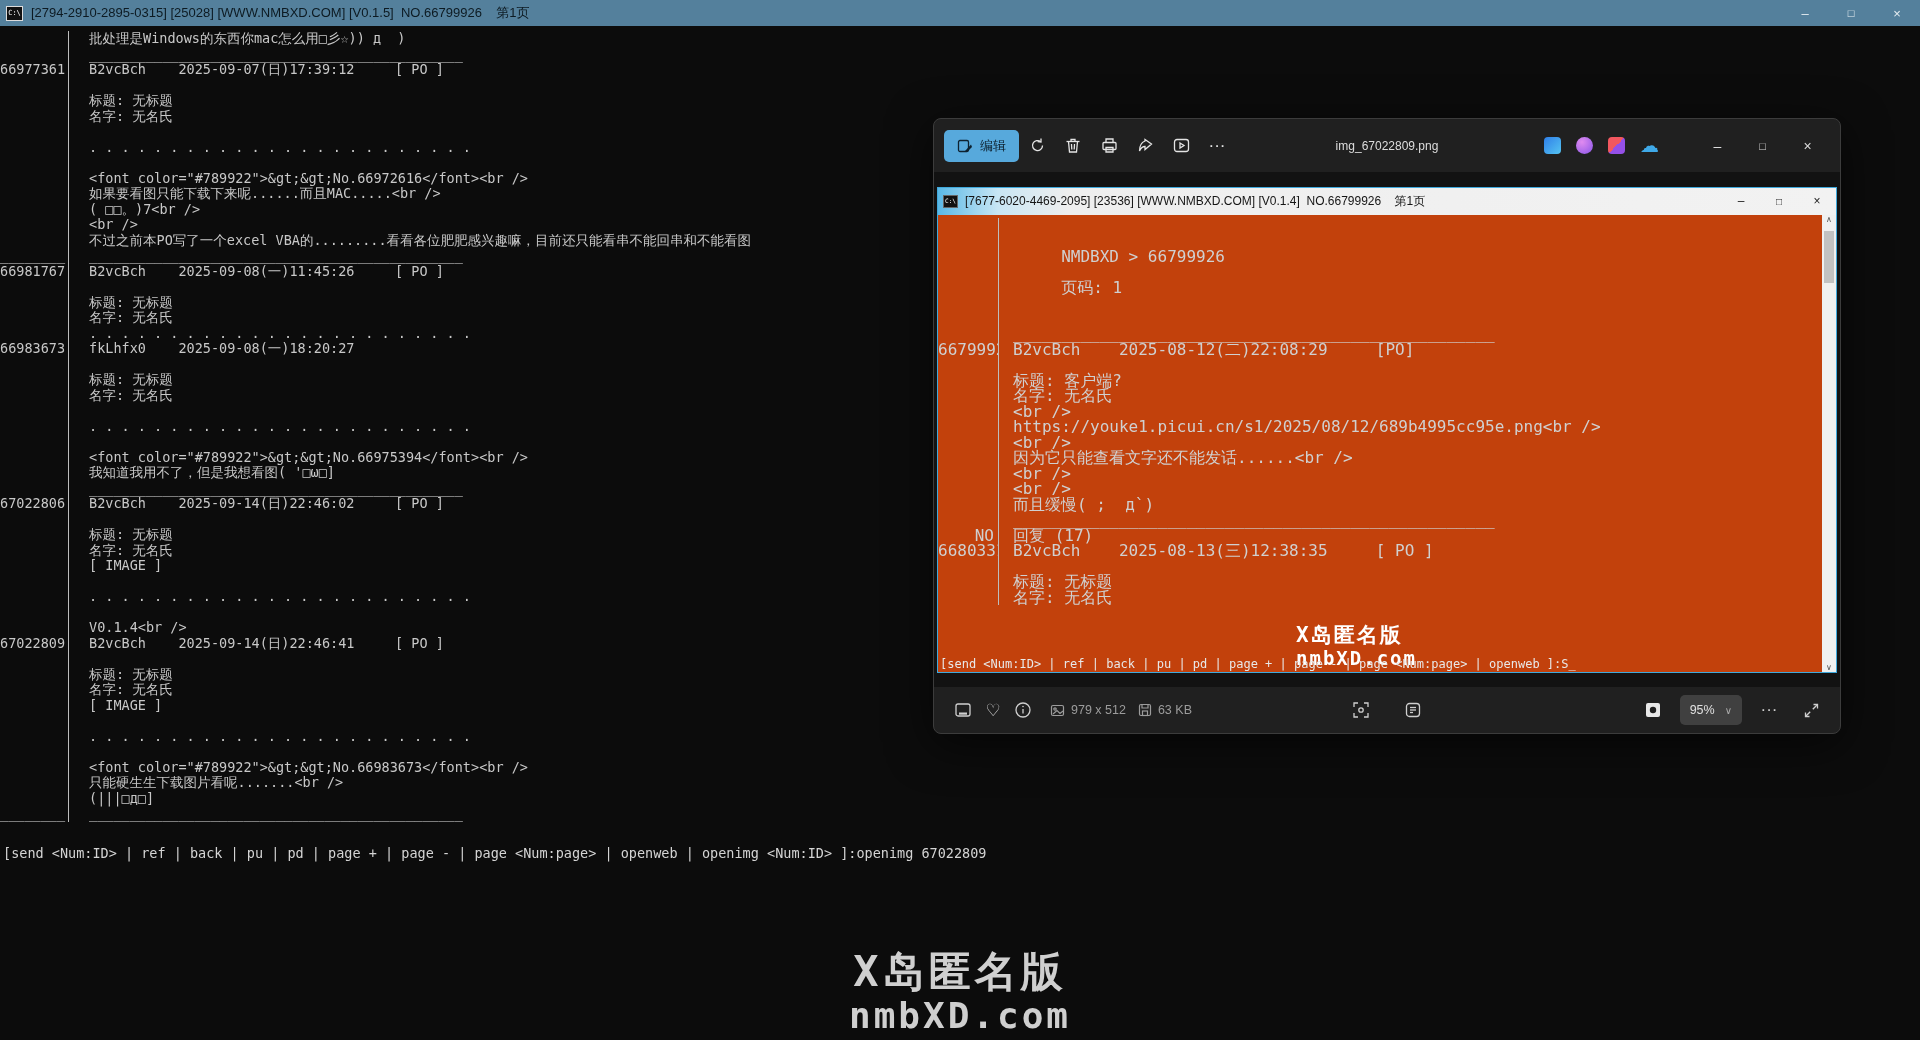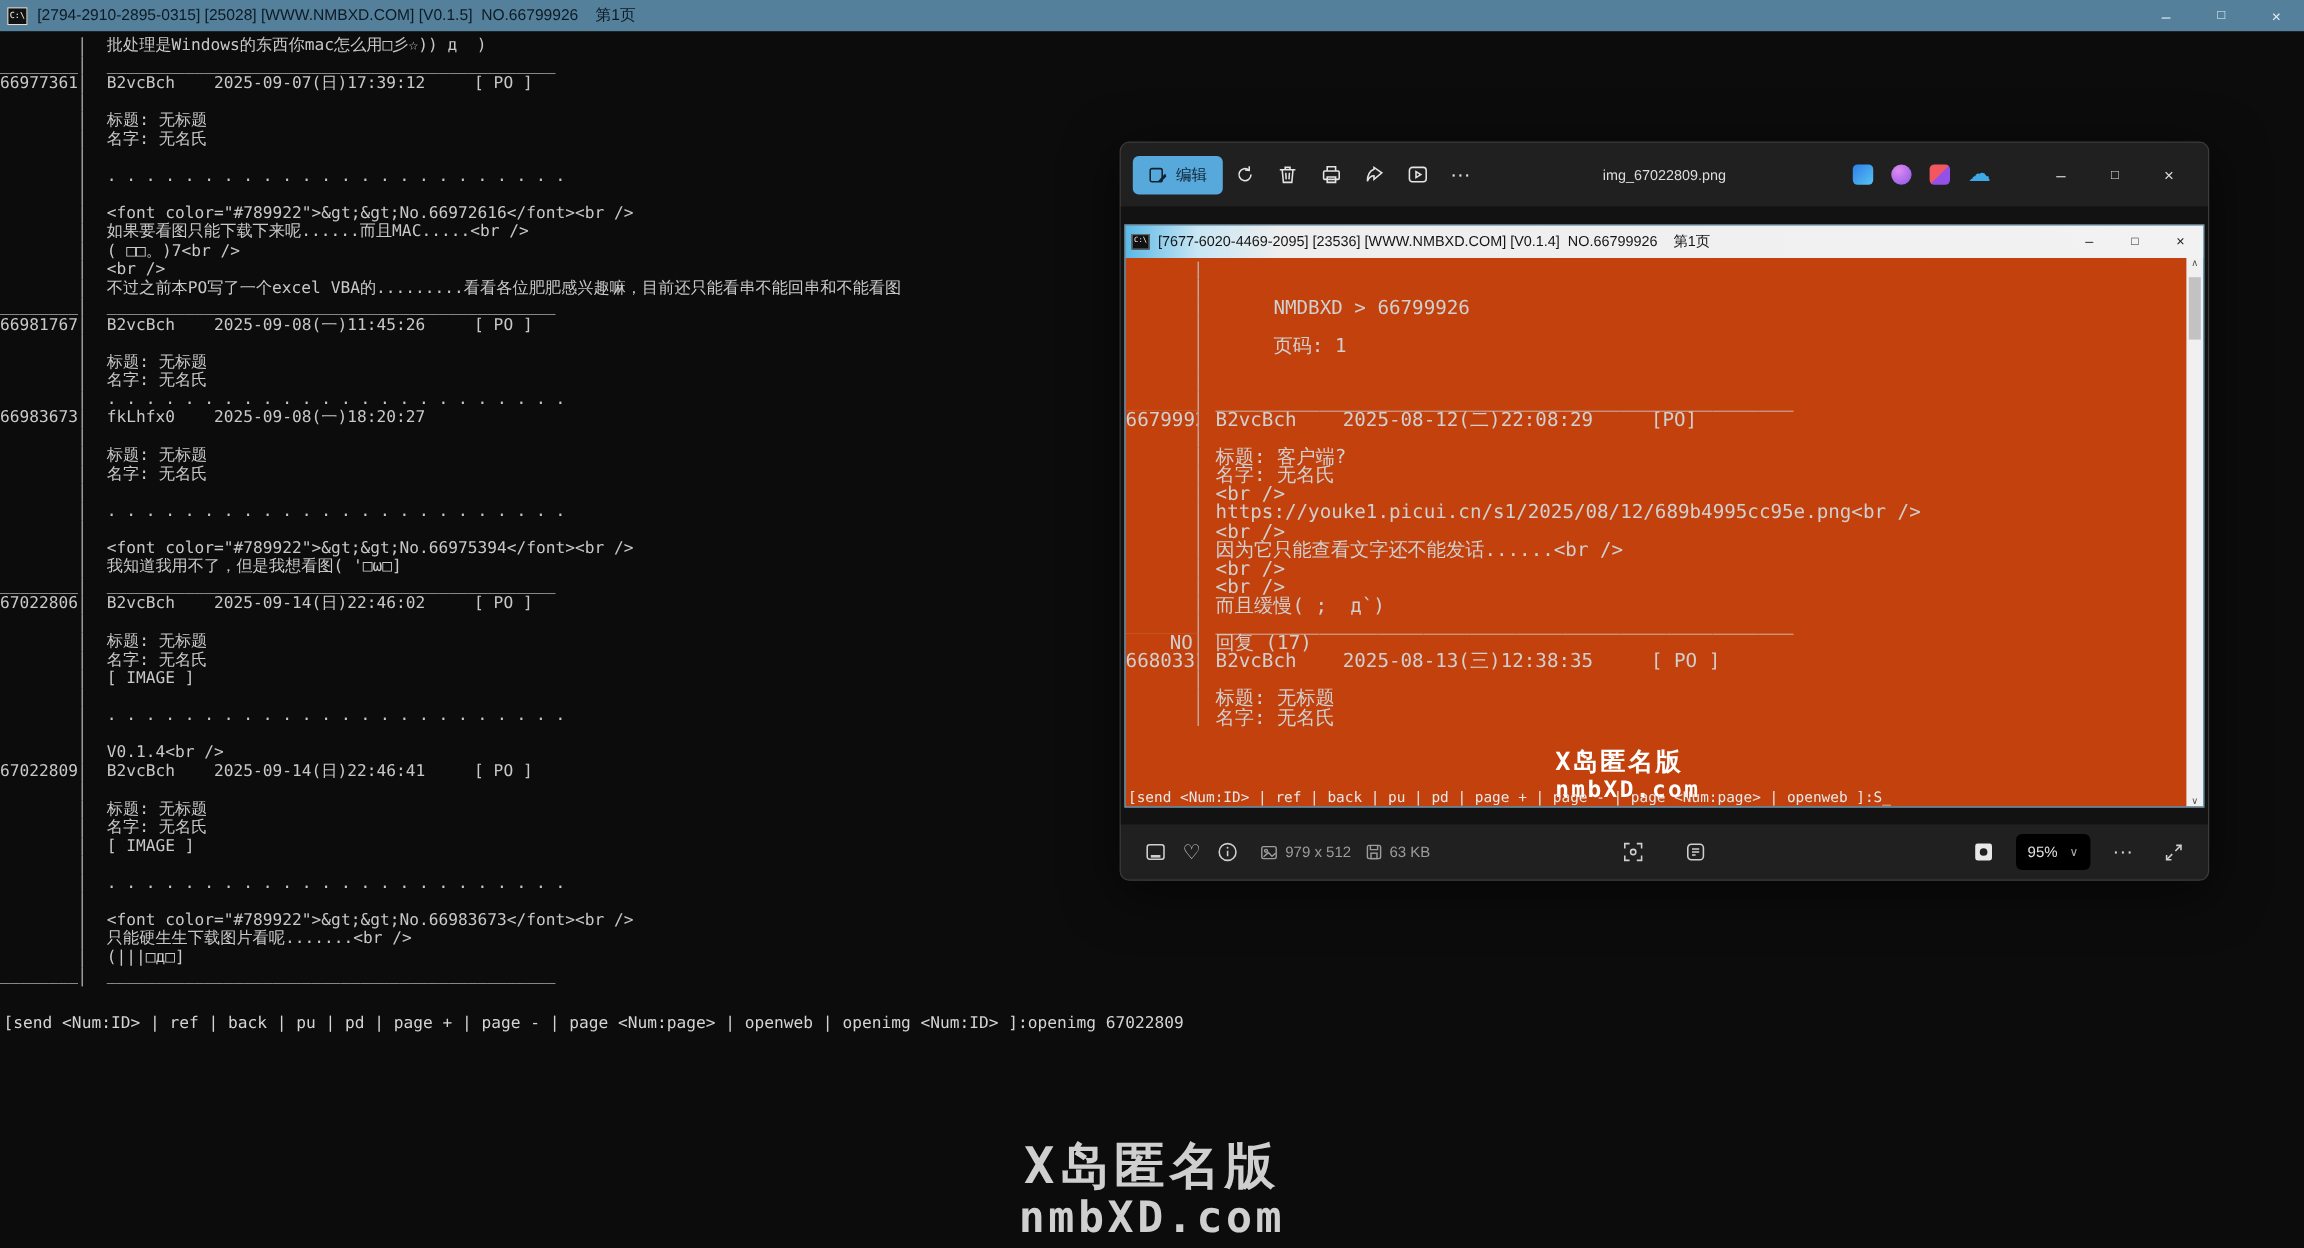--- a/index.html
+++ b/index.html
@@ -83,21 +83,21 @@
   .nwatermark .w1{font-size:21px;line-height:24px;letter-spacing:2px;}
   .nwatermark .w2{font-size:19px;line-height:22px;letter-spacing:2px;}
 
   .pstatusbar{position:absolute;left:0;bottom:0;right:0;height:46px;display:flex;align-items:center;
     padding:0 14px;box-sizing:border-box;color:#b9b9b9;}
   .sb-icon{width:30px;height:30px;display:flex;align-items:center;justify-content:center;
     color:#cfcfcf;font-size:17px;}
   .sb-meta{display:flex;align-items:flex-start;gap:6px;color:#9c9c9c;font-size:12.5px;margin-left:12px;white-space:pre;}
   .sb-center{position:absolute;left:50%;transform:translateX(-50%);display:flex;gap:22px;}
   .sb-right{margin-left:auto;display:flex;align-items:center;gap:12px;}
-  .zoom-pill{background:#000000;border-radius:5px;height:30px;padding:0 10px;display:flex;
+  .zoom-pill{background:#404040;border-radius:5px;height:30px;padding:0 10px;display:flex;
     align-items:center;gap:10px;color:#e0e0e0;font-size:12.5px;}
 </style>
 </head>
 <body>
 
 <div class="console-titlebar">
   <div class="console-icon">C:\</div>
   <div class="console-title">[2794-2910-2895-0315] [25028] [WWW.NMBXD.COM] [V0.1.5]  NO.66799926    第1页</div>
   <div class="win-controls">
     <div class="win-btn">–</div>

